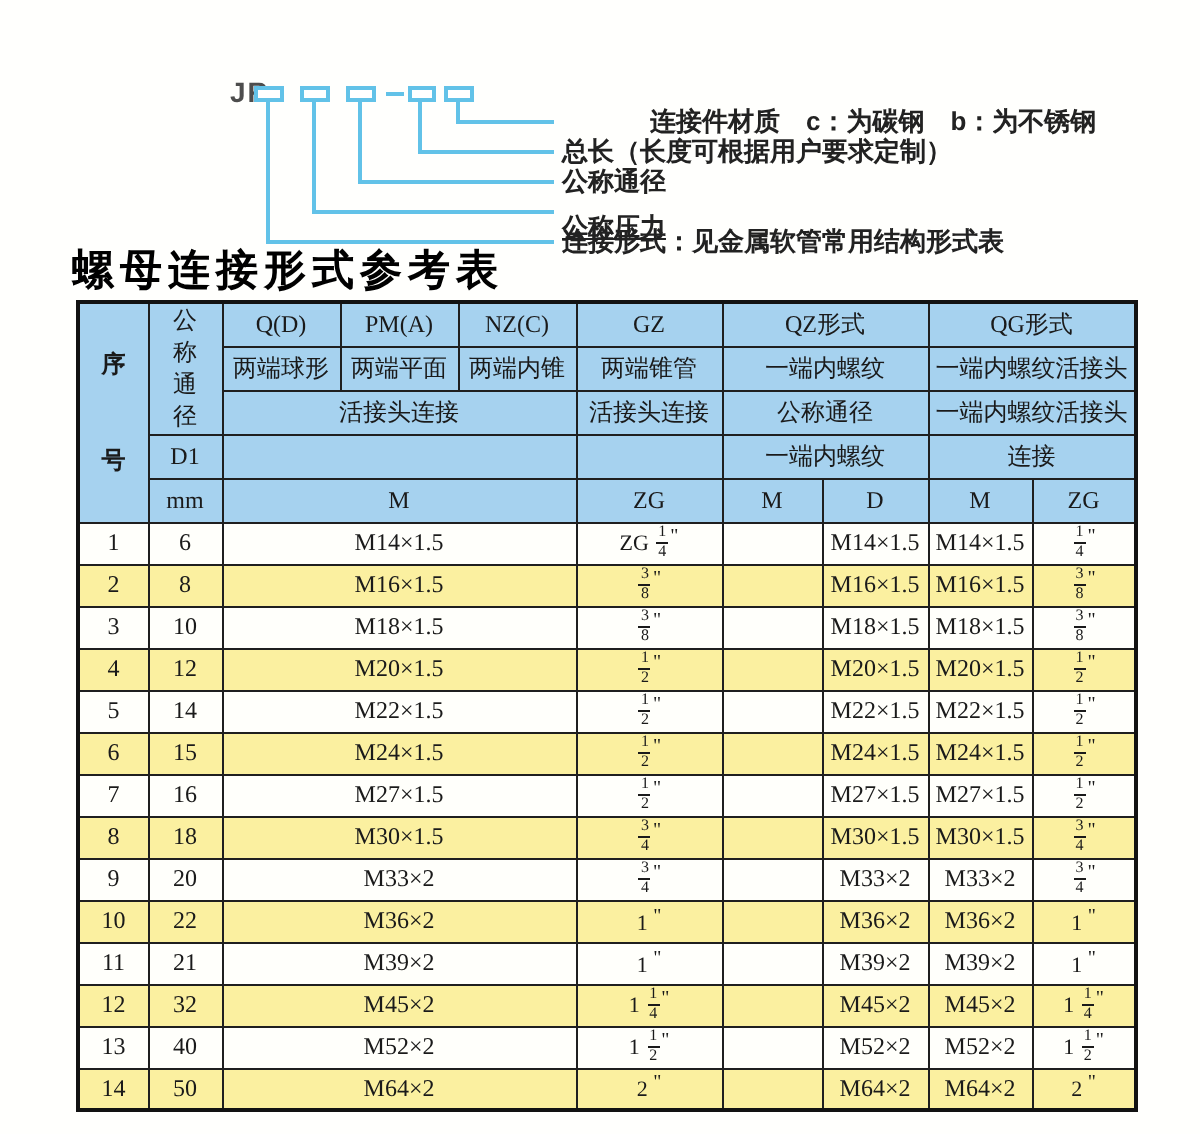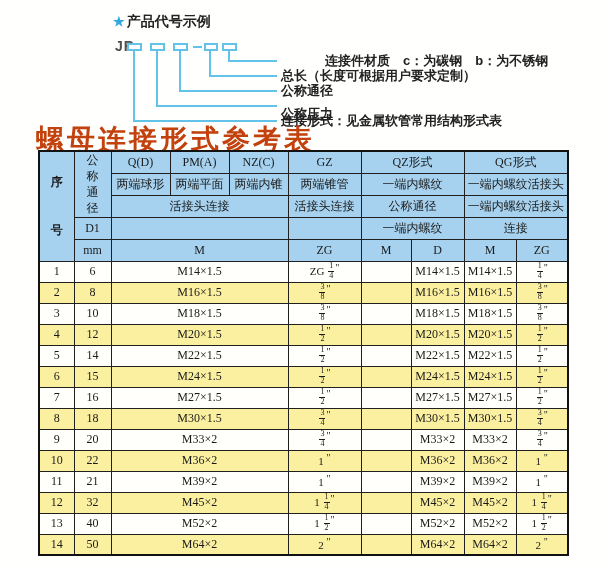--- a/index.html
+++ b/index.html
@@ -16,21 +16,21 @@
   .cline { position:absolute; background:#62c2e8; }
   .v { width:2px; top:51px; }
   .v1{left:133px;height:71px;} .v2{left:156px;height:56px;} .v3{left:179px;height:41px;} .v4{left:209px;height:26px;} .v5{left:228px;height:11px;}
   .h { height:2px; }
   .h1{left:133px;top:120px;width:144px;} .h2{left:156px;top:105px;width:121px;} .h3{left:179px;top:90px;width:98px;} .h4{left:209px;top:75px;width:68px;} .h5{left:228px;top:60px;width:49px;}
   .diag-label { position:absolute; left:281px; font-size:13px; font-weight:bold; color:#222; white-space:nowrap; line-height:15px; }
   .L1{top:53px;margin-left:44px;} .L2{top:68px;} .L3{top:83px;} .L4{top:106px;text-decoration:underline;} .L5{top:113px;}
 
   
   .tbl-title { position:absolute; left:36px; top:121px; font-family:"DejaVu Serif","Liberation Serif",serif;
-               font-size:28px; font-weight:bold; color:#c2410c; letter-spacing:3px; }
+               font-size:21px; font-weight:bold; color:#000000; letter-spacing:3px; }
 
   
   table { position:absolute; left:38px; top:150px; width:529px; border-collapse:collapse; table-layout:fixed;
           font-family:"Liberation Serif","DejaVu Serif",serif; color:#1a1a1a; border:2px solid #121212; }
   td, th { border:1px solid #1f1f1f; text-align:center; vertical-align:middle; font-weight:normal;
            font-size:12px; overflow:hidden; padding:0; }
   thead td { background:#a6d2ef; height:22px; }
   tbody td { height:21px; background:#fffffb; }
   tr.alt td { background:#fbf0a0; }
   .vert { width:13px; margin:0 auto; word-break:break-all; line-height:16px; }
@@ -39,21 +39,20 @@
   .fn { display:block; border-bottom:1px solid #1a1a1a; padding:0 1px; }
   .fd { display:block; }
   .pre, .whole { font-size:11px; }
   .suf { font-size:10px; vertical-align:4px; }
 </style>
 </head>
 <body>
 
 <div class="page">
 
-  <div class="diag-title"><span class="star">★</span><span>产品代号示例</span></div>
   <div class="code-prefix">JR</div>
 
   <div class="code-box b1"></div>
   <div class="code-box b2"></div>
   <div class="code-box b3"></div>
   <div class="code-dash"></div>
   <div class="code-box b4"></div>
   <div class="code-box b5"></div>
 
   <div class="cline v v1"></div>

